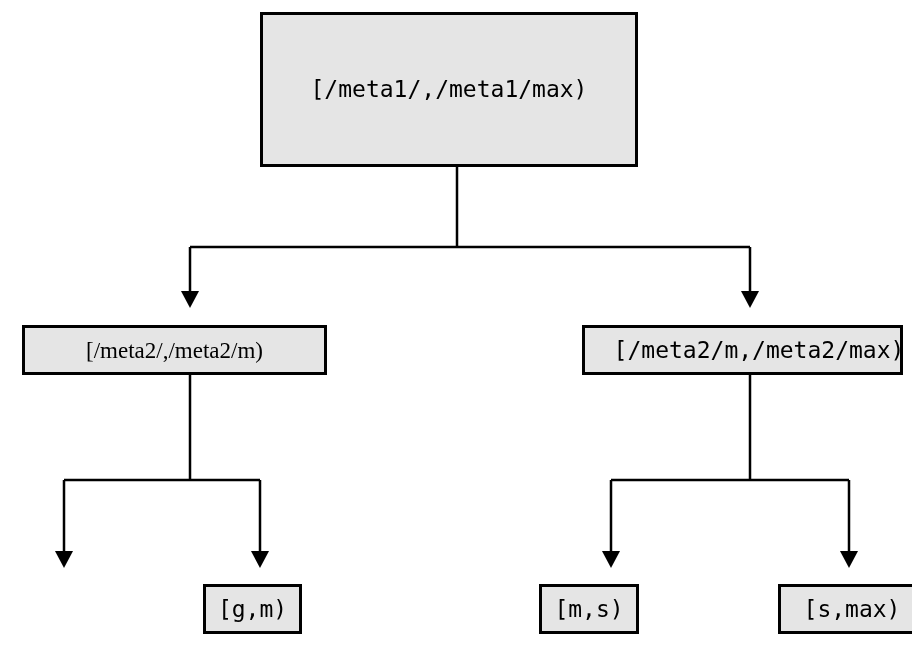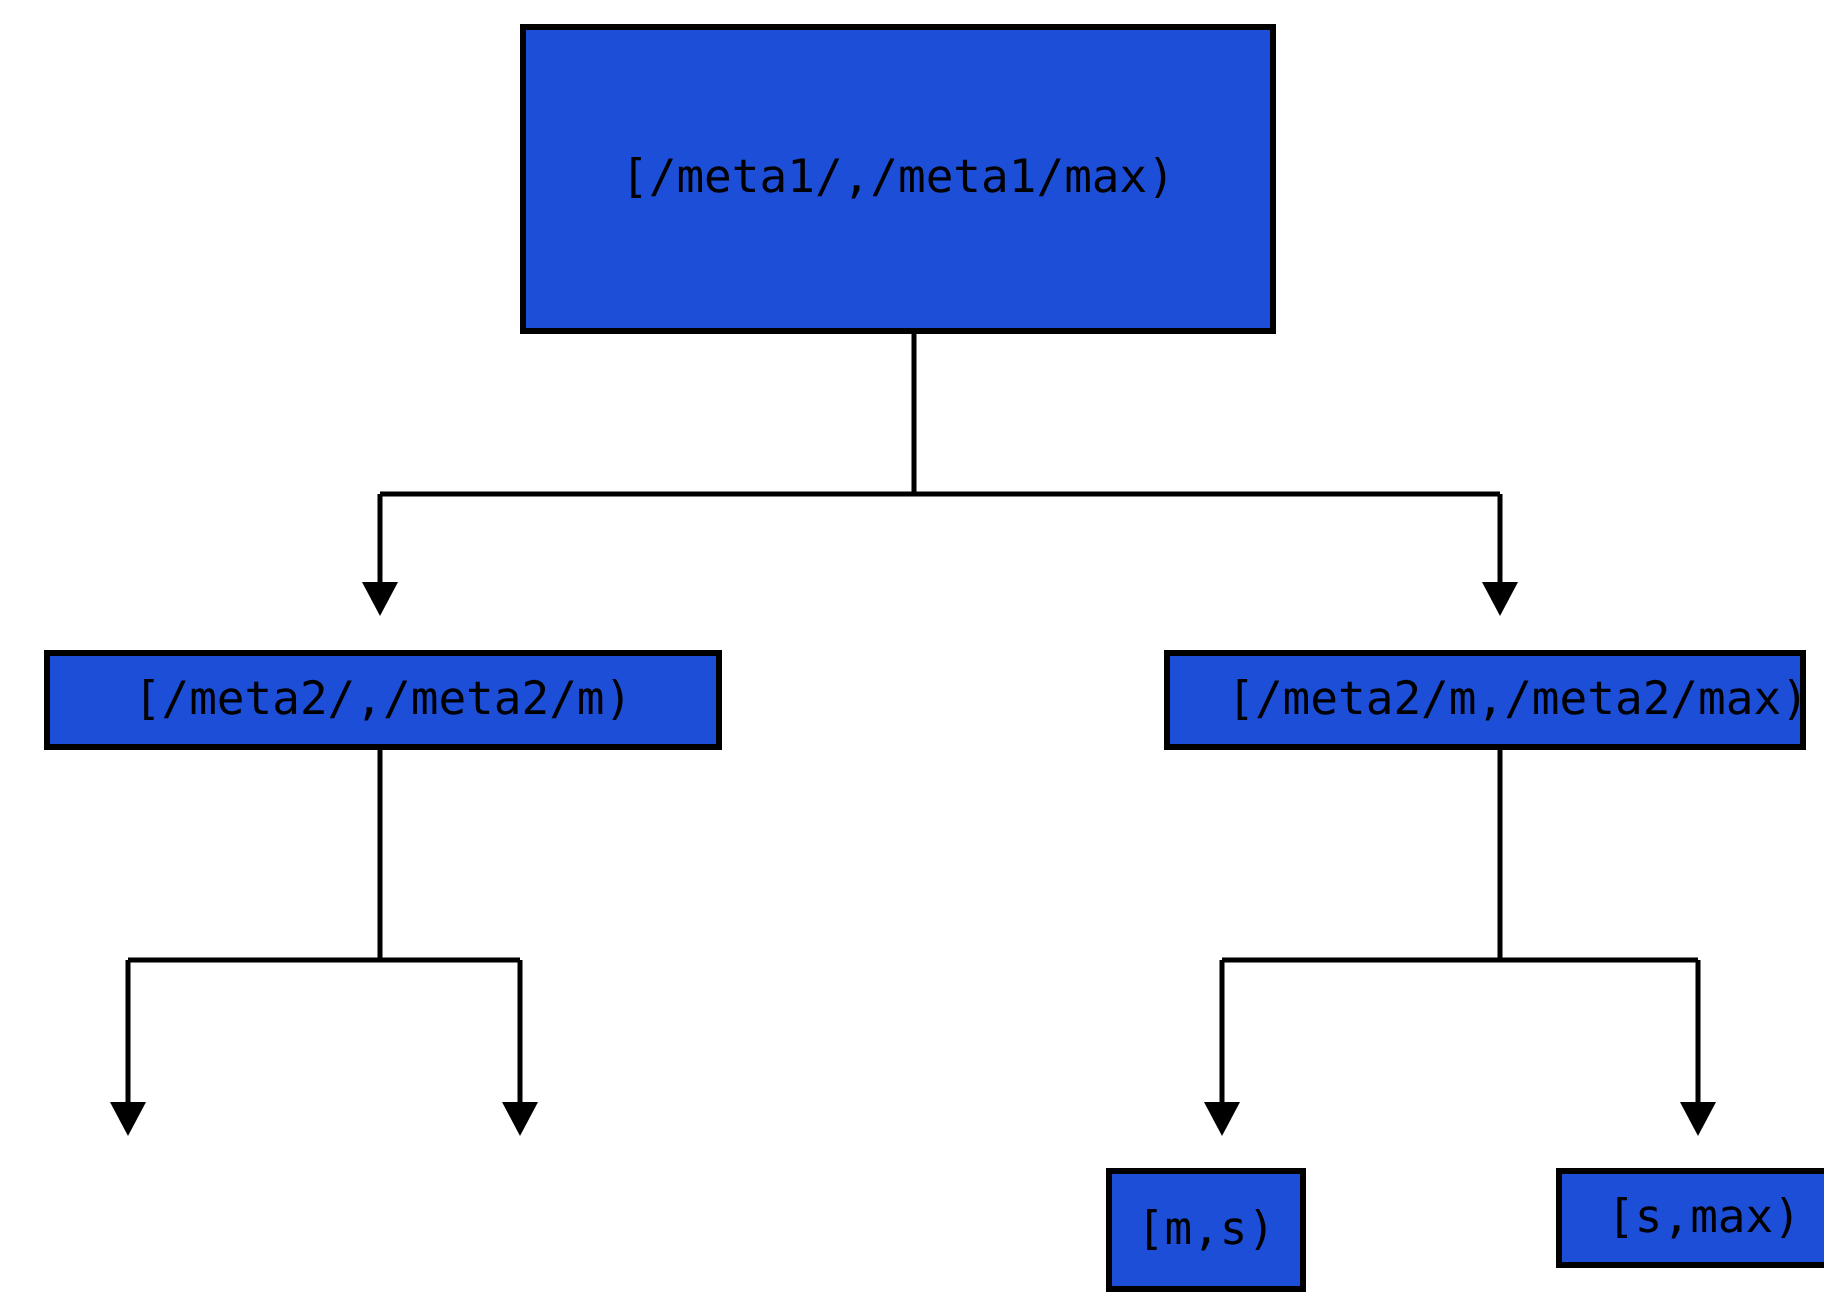--- a/index.html
+++ b/index.html
@@ -19,21 +19,21 @@
     position: absolute;
     left: 0;
     top: 0;
     width: 912px;
     height: 652px;
   }
   .node {
     position: absolute;
     box-sizing: border-box;
     border: 3px solid #000000;
-    background: #1d4ed8;
+    background: #e5e5e5;
     display: flex;
     align-items: center;
     justify-content: center;
   }
   .node .label {
     font-size: 23px;
     line-height: 1;
     color: #000000;
     white-space: pre;
   }
@@ -55,31 +55,34 @@
 
     <path d="M750 375 V480 M611 480 H849 M611 480 V552 M849 480 V552" fill="none" stroke="#000000" stroke-width="2.5"></path>
     <polygon points="602,551 620,551 611,568" fill="#000000"></polygon>
     <polygon points="840,551 858,551 849,568" fill="#000000"></polygon>
   </svg>
 
   <div class="node" style="left:260px; top:12px; width:378px; height:155px;">
     <span class="label">[/meta1/,/meta1/max)</span>
   </div>
 
-  <div class="node" style="left:22px; top:325px; width:339px; height:50px;">
+  <div class="node" style="left:22px; top:325px; width:305px; height:50px;font-family:Liberation Serif, serif;">
     <span class="label">[/meta2/,/meta2/m)</span>
   </div>
 
   <div class="node" style="left:582px; top:325px; width:321px; height:50px;padding-left:33px;">
     <span class="label">[/meta2/m,/meta2/max)</span>
   </div>
 
 
+  <div class="node" style="left:203px; top:584px; width:99px; height:50px;">
+    <span class="label">[g,m)</span>
+  </div>
 
-  <div class="node" style="left:553px; top:584px; width:100px; height:62px;">
+  <div class="node" style="left:539px; top:584px; width:100px; height:50px;">
     <span class="label">[m,s)</span>
   </div>
 
   <div class="node" style="left:778px; top:584px; width:148px; height:50px;">
     <span class="label">[s,max)</span>
   </div>
 
 </div>
 
 </body></html>

